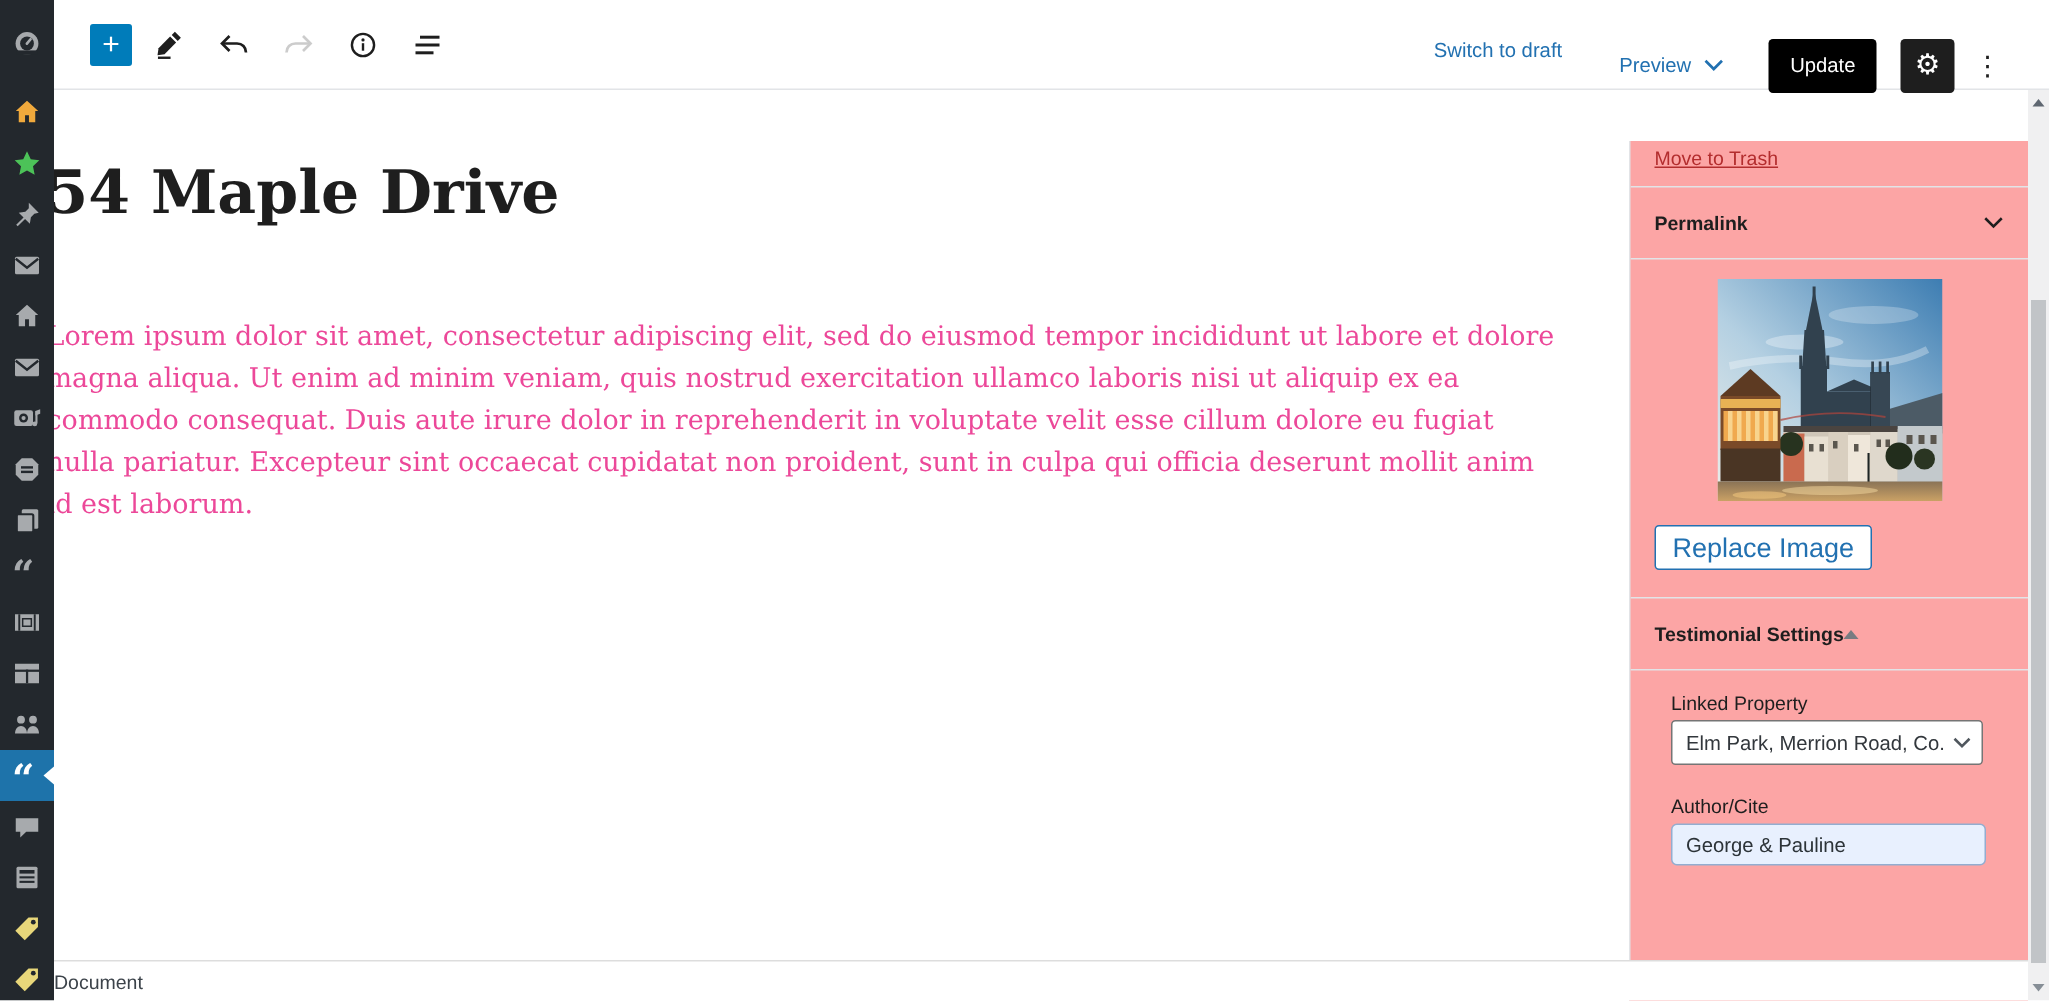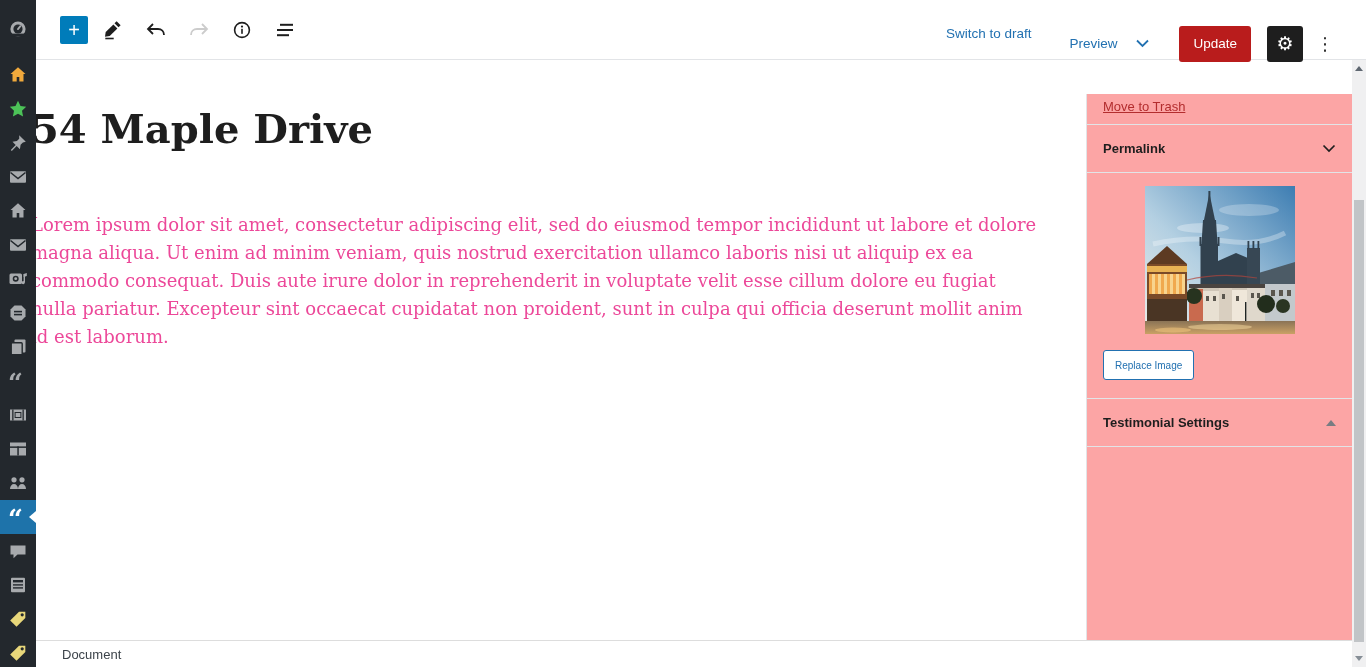--- a/index.html
+++ b/index.html
@@ -21,56 +21,56 @@
   .editor-header { position:absolute; left:36px; top:0; width:1330px; height:60px; background:#fff;
       border-bottom:1px solid #e2e4e7; display:flex; align-items:center; z-index:4; }
   .tools { display:flex; align-items:center; gap:7px; padding-left:24px; }
   .add-block-btn { width:28px; height:28px; background:#007cba; border:none; border-radius:2px; color:#fff;
       font-size:20px; line-height:26px; text-align:center; cursor:pointer; }
   .tool-btn { width:36px; height:36px; background:none; border:none; display:flex; align-items:center;
       justify-content:center; cursor:pointer; }
   .hdr-spacer { flex:1; }
   .actions { display:flex; padding-right:32px;margin-top:28px; }
   .hdr-link { color:#2271b1; font-size:13.5px; text-decoration:none; cursor:pointer; }
-  .preview-group { display:flex; align-items:center; gap:19px; margin-left:38px; cursor:pointer; }
-  .update-btn { margin-left:30px; background:#b91c1c; color:#fff; border:none; border-radius:3px;
+  .preview-group { display:flex; align-items:center; gap:9px; margin-left:38px; cursor:pointer; }
+  .update-btn { margin-left:30px; background:#000000; color:#fff; border:none; border-radius:3px;
       font-size:13.5px; padding:0 14px; height:36px; cursor:pointer; }
   .gear-btn { margin-left:16px; width:36px; height:36px; background:#1e1e1e; border:none; border-radius:3px;
       color:#fff; font-size:19px; line-height:36px; cursor:pointer; display:flex; align-items:center; justify-content:center; }
   .more-btn { margin-left:13px; background:none; border:none; font-size:18px; color:#1e1e1e; cursor:pointer; width:18px; }
 
   
   .editor-canvas { position:absolute; left:20px; top:61px; width:1050px; height:579px; background:#fff;
       padding:44px 28px 0 11px; overflow:hidden; }
   .post-title { font-family:"DejaVu Serif", serif; font-weight:700; font-size:40px; color:#1e1e1e; line-height:1.2; }
   .post-body { margin-top:58px; font-family:"DejaVu Serif", serif; font-size:18px; line-height:28px; color:#ec4899;
       max-width:1015px; }
 
   
   .doc-bar { position:absolute; left:36px; top:640px; width:1316px; height:27px; background:#fff;
-      border-top:1px solid #dddddd; display:flex; align-items:center; padding-left:26px; z-index:6; }
+      border-top:1px solid #dddddd; display:flex; align-items:center; z-index:6; }
   .doc-bar span { font-size:13px; color:#3c434a; }
 
   
   .settings-panel { position:absolute; left:1086px; top:60px; width:266px; height:580px; background:#fca5a5;
       border-left:1px solid #e2e4e7; overflow:hidden; z-index:3;margin-top:34px; }
   .trash-row { padding:3px 16px 9px; border-bottom:1px solid #e2e4e7; }
   .red-link { color:#b32d2e; font-size:13px; text-decoration:underline; cursor:pointer; }
   .accordion { display:flex; align-items:center; justify-content:space-between; padding:0 16px; height:48px;
       cursor:pointer;gap:45px; }
   .accordion.bordered { border-bottom:1px solid #e2e4e7; }
   .accordion .acc-label { font-size:13px; font-weight:600; color:#1e1e1e; }
   .featured-section { border-bottom:1px solid #e2e4e7; padding-bottom:18px; }
   .fimg-wrap { padding:13px 16px 0; display:flex; justify-content:center; }
   .fimg { display:block; cursor:pointer; }
   .replace-row { padding:16px 16px 0; }
-  .replace-btn { background:#fff; border:1px solid #2271b1; color:#2271b1; border-radius:3px; font-size:10px;
+  .replace-btn { background:#fff; border:1px solid #2271b1; color:#2271b1; border-radius:3px; font-size:18px;
       height:30px; padding:0 11px; cursor:pointer; }
   .remove-row { padding:15px 16px 0; }
-  .testimonial-header { display:flex; align-items:center; justify-content:space-between; padding:0 16px; height:48px;
+  .testimonial-header { display:flex; align-items:center; padding:0 16px; height:48px;
       border-bottom:1px solid #e2e4e7; cursor:pointer; }
   .testimonial-header .acc-label { font-size:13px; font-weight:700; color:#1e1e1e; }
   .toggle-triangle { width:0; height:0; border-left:5px solid transparent; border-right:5px solid transparent;
       border-bottom:6px solid #787c82; }
   .testimonial-body { padding:14px 16px 0 27px; }
   .field-label { font-size:13px; color:#1e1e1e; margin-bottom:4px; }
   .wp-select { width:208px; height:30px; border:1px solid #757575; border-radius:3px; background:#fff;
       display:flex; align-items:center; padding:0 26px 0 9px; font-size:13.5px; color:#32373c; position:relative;
       cursor:pointer; white-space:nowrap; overflow:hidden; }
   .wp-select svg { position:absolute; right:7px; top:10px; }
@@ -369,20 +369,32 @@
       </div>
       <div class="replace-row">
         <button class="replace-btn">Replace Image</button>
       </div>
     </section>
 
     <div class="testimonial-header">
       <span class="acc-label">Testimonial Settings</span>
       <span class="toggle-triangle"></span>
     </div>
+    <div class="testimonial-body">
+      <div class="field-label">Linked Property</div>
+      <div class="wp-select">
+        <span>Elm Park, Merrion Road, Co.</span>
+        <svg width="12" height="8" viewBox="0 0 12 8">
+            <path d="M1 1.5 6 6.5 11 1.5" fill="none" stroke="#50575e" stroke-width="1.7"></path>
+          </svg>
+      </div>
+      <div class="field-gap"></div>
+      <div class="field-label">Author/Cite</div>
+      <input class="author-input" type="text" value="George &amp; Pauline" style="">
+    </div>
   </aside>
 
   <div class="win-scrollbar">
     <span class="sb-up"></span>
     <div class="sb-thumb"></div>
     <span class="sb-down"></span>
   </div>
 
 </div>
 

